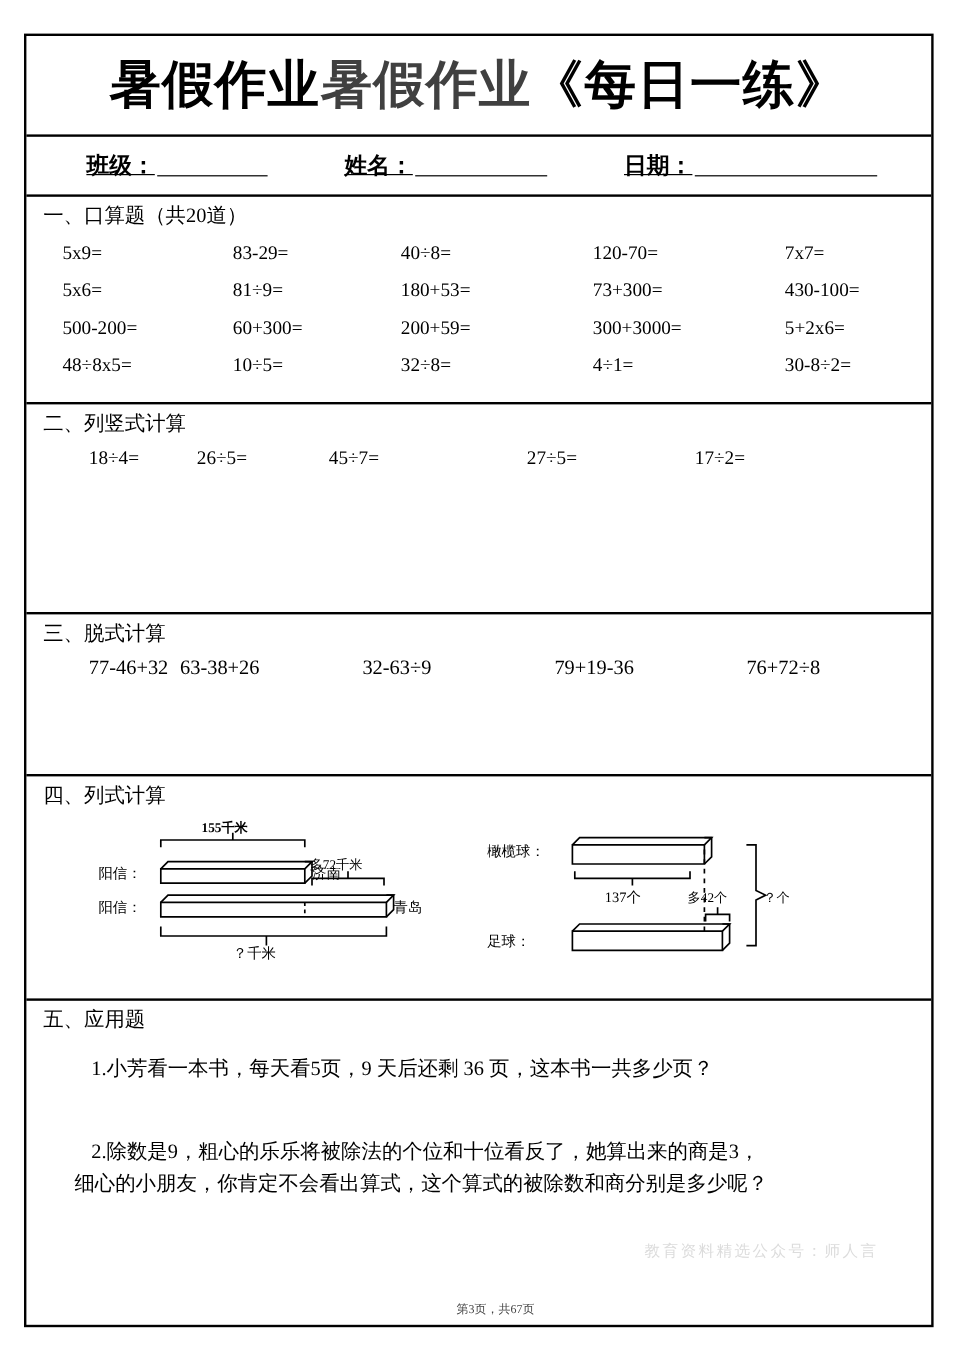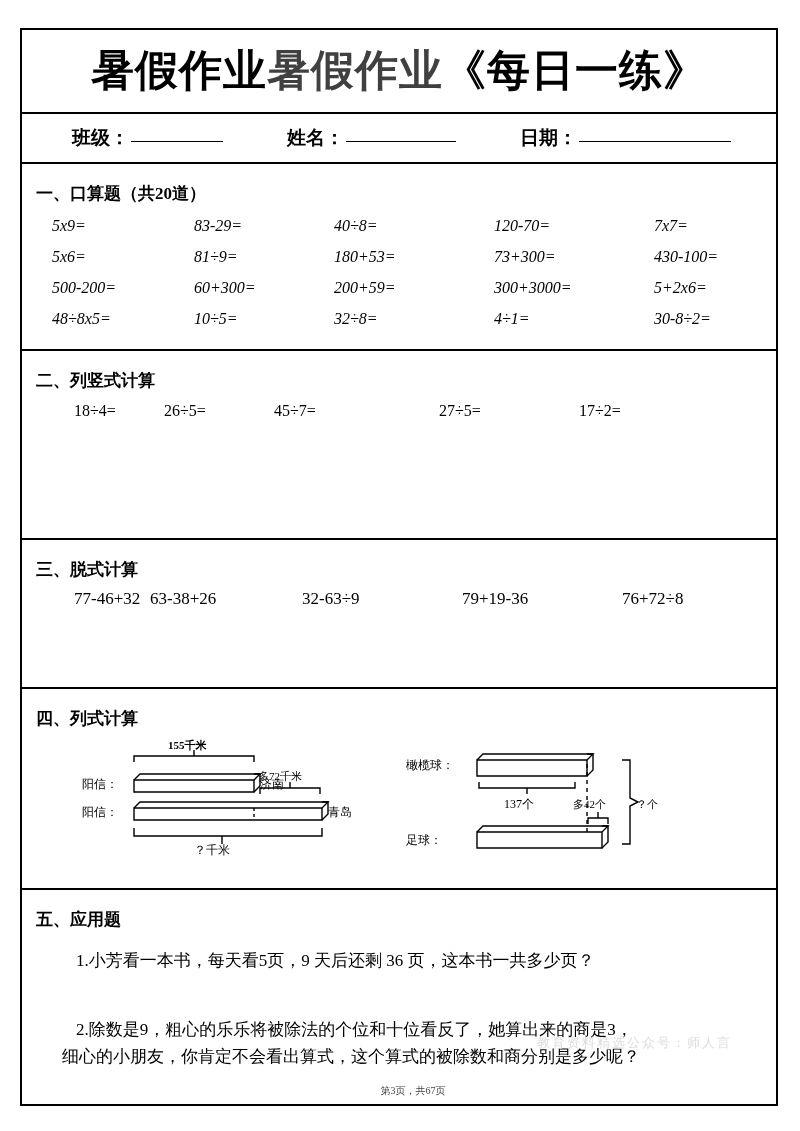--- a/index.html
+++ b/index.html
@@ -45,51 +45,50 @@
     height: 50px;
     border-bottom: 2px solid #000;
     display: flex;
     align-items: center;
     padding: 0 22px;
     box-sizing: border-box;
     font-size: 19px;
     font-weight: bold;
     font-family: "Liberation Serif", serif;
   }
-  .info-item { display: flex; align-items: flex-start; }
+  .info-item { display: flex; align-items: center; text-decoration: underline; }
   .info-item .lbl { white-space: nowrap; }
   .info-item .blank {
     border-bottom: 1.5px solid #000;
     height: 16px;
     margin-left: 2px;
   }
   .blank-class { width: 92px; }
   .blank-name  { width: 110px; }
   .blank-date  { width: 152px; }
   .sp1 { width: 28px; }
   .sp2 { width: 64px; }
 
   
   .sec-head {
     font-size: 17px;
-    font-weight: bold;
-    font-family: "Liberation Serif", serif;
-    padding: 18px 0 6px 14px;
+    font-weight: normal;
+    font-family: "Liberation Serif", serif;
+    padding: 4px 0 6px 14px;
   }
   .sec {
     border-bottom: 2px solid #000;
     box-sizing: border-box;
   }
 
   
   .oral-rows { padding: 0 0 14px 0; }
   .oral-row {
     display: flex;
     padding: 6px 0 7px 0;
-    font-style: italic;
   }
   .oral-row .cell {
     font-size: 16px;
     font-family: "Liberation Serif", serif;
   }
   .c1 { width: 172px; padding-left: 30px; box-sizing: border-box;}
   .c2 { width: 140px; }
   .c3 { width: 160px; }
   .c4 { width: 160px; }
   .c5 { width: 120px; }

